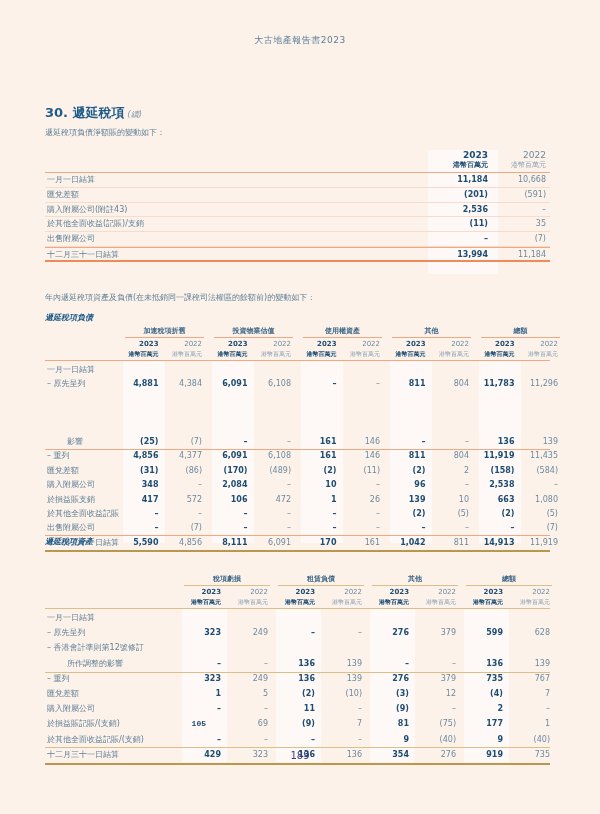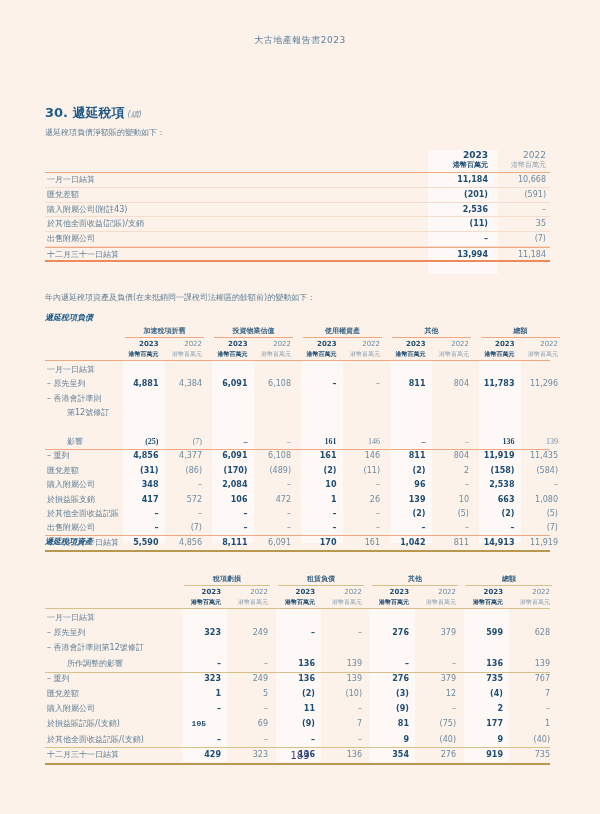--- a/index.html
+++ b/index.html
@@ -187,47 +187,21 @@
       <span class="cell l" style="left:119.5px;width:37.5px;line-height:13px;">4,384</span>
       <span class="cell b" style="left:167px;width:35.5px;line-height:13px;">6,091</span>
       <span class="cell l" style="left:208.5px;width:37.5px;line-height:13px;">6,108</span>
       <span class="cell b" style="left:256px;width:35.5px;line-height:13px;">–</span>
       <span class="cell l" style="left:297.5px;width:37.5px;line-height:13px;">–</span>
       <span class="cell b" style="left:345px;width:35.5px;line-height:13px;">811</span>
       <span class="cell l" style="left:386.5px;width:37.5px;line-height:13px;">804</span>
       <span class="cell b" style="left:434px;width:35.5px;line-height:13px;">11,783</span>
       <span class="cell l" style="left:475.5px;width:37.5px;line-height:13px;">11,296</span>
     </div>
-    <div class="row" style="top:65.8px;height:14.4px;">
-      <span class="lbl" style="">– 香港會計準則</span>
-      <span class="cell b" style="left:78px;width:35.5px;line-height:13px;"></span>
-      <span class="cell l" style="left:119.5px;width:37.5px;line-height:13px;"></span>
-      <span class="cell b" style="left:167px;width:35.5px;line-height:13px;"></span>
-      <span class="cell l" style="left:208.5px;width:37.5px;line-height:13px;"></span>
-      <span class="cell b" style="left:256px;width:35.5px;line-height:13px;"></span>
-      <span class="cell l" style="left:297.5px;width:37.5px;line-height:13px;"></span>
-      <span class="cell b" style="left:345px;width:35.5px;line-height:13px;"></span>
-      <span class="cell l" style="left:386.5px;width:37.5px;line-height:13px;"></span>
-      <span class="cell b" style="left:434px;width:35.5px;line-height:13px;"></span>
-      <span class="cell l" style="left:475.5px;width:37.5px;line-height:13px;"></span>
-    </div>
-    <div class="row" style="top:80.2px;height:14.4px;">
-      <span class="lbl" style="left:22px;">第12號修訂</span>
-      <span class="cell b" style="left:78px;width:35.5px;line-height:13px;"></span>
-      <span class="cell l" style="left:119.5px;width:37.5px;line-height:13px;"></span>
-      <span class="cell b" style="left:167px;width:35.5px;line-height:13px;"></span>
-      <span class="cell l" style="left:208.5px;width:37.5px;line-height:13px;"></span>
-      <span class="cell b" style="left:256px;width:35.5px;line-height:13px;"></span>
-      <span class="cell l" style="left:297.5px;width:37.5px;line-height:13px;"></span>
-      <span class="cell b" style="left:345px;width:35.5px;line-height:13px;"></span>
-      <span class="cell l" style="left:386.5px;width:37.5px;line-height:13px;"></span>
-      <span class="cell b" style="left:434px;width:35.5px;line-height:13px;"></span>
-      <span class="cell l" style="left:475.5px;width:37.5px;line-height:13px;"></span>
-    </div>
-    <div class="row" style="top:109.00000000000001px;height:14.4px;font-family:Liberation Serif, serif;">
+    <div class="row" style="top:109.00000000000001px;height:14.4px;">
       <span class="lbl" style="left:22px;">影響</span>
       <span class="cell b" style="left:78px;width:35.5px;line-height:13px;">(25)</span>
       <span class="cell l" style="left:119.5px;width:37.5px;line-height:13px;">(7)</span>
       <span class="cell b" style="left:167px;width:35.5px;line-height:13px;">–</span>
       <span class="cell l" style="left:208.5px;width:37.5px;line-height:13px;">–</span>
       <span class="cell b" style="left:256px;width:35.5px;line-height:13px;">161</span>
       <span class="cell l" style="left:297.5px;width:37.5px;line-height:13px;">146</span>
       <span class="cell b" style="left:345px;width:35.5px;line-height:13px;">–</span>
       <span class="cell l" style="left:386.5px;width:37.5px;line-height:13px;">–</span>
       <span class="cell b" style="left:434px;width:35.5px;line-height:13px;">136</span>

